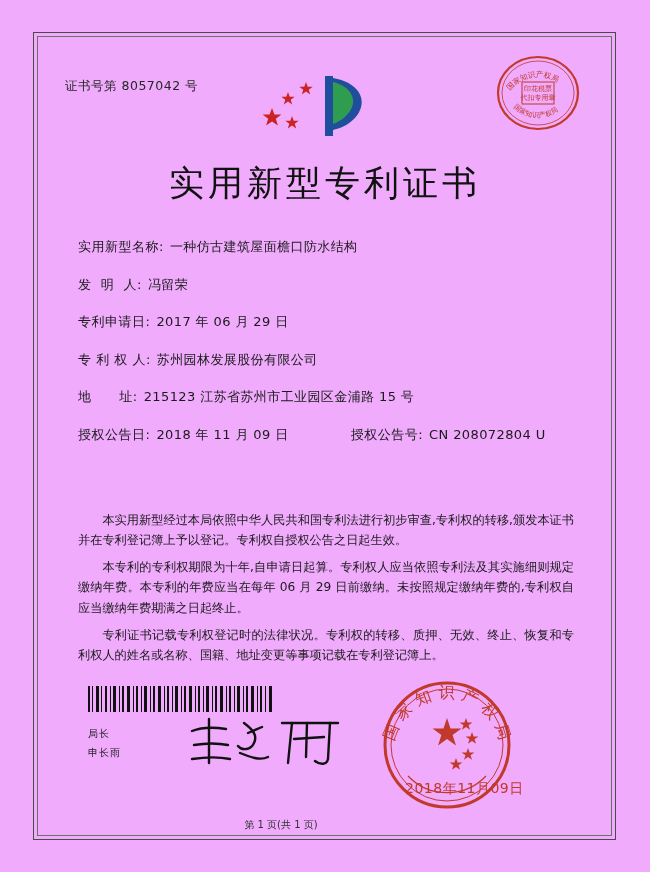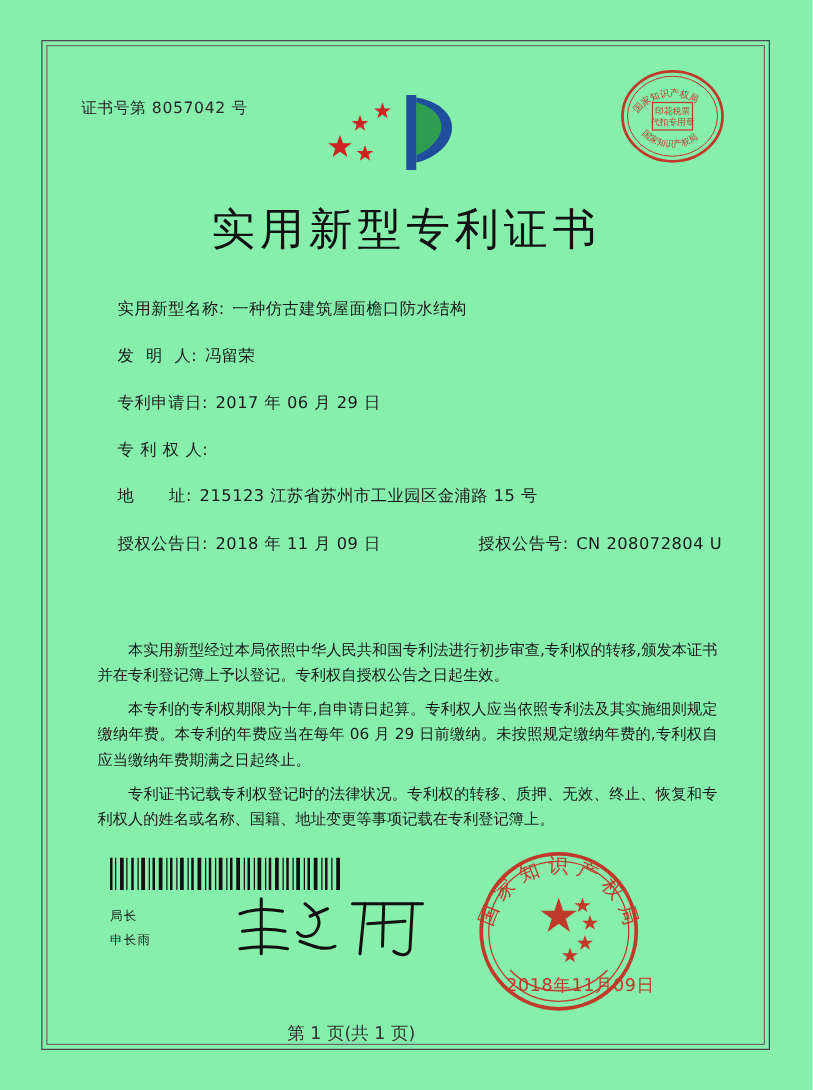--- a/index.html
+++ b/index.html
@@ -11,21 +11,21 @@
     height: 872px;
     background: #ffffff;
     font-family: "Liberation Sans", sans-serif;
     color: #1a1a1a;
     overflow: hidden;
   }
   .page {
     position: relative;
     width: 650px;
     height: 872px;
-    background: #86efac;
+    background: #f0abfc;
   }
   .outer-border {
     position: absolute;
     left: 33px;
     top: 32px;
     width: 583px;
     height: 808px;
     border: 1px solid #4a4a4a;
     box-sizing: border-box;
   }
@@ -91,21 +91,20 @@
     display: flex;
     align-items: baseline;
     margin-bottom: 19.5px;
     font-size: 13px;
     font-family: "DejaVu Sans", sans-serif;
     color: #1a1a1a;
   }
   .field-label {
     white-space: pre;
     letter-spacing: 0.5px;
-    margin-left: 16px;
   }
   .field-value {
     margin-left: 6px;
     letter-spacing: 0.4px;
   }
   .field-row.dual {
     justify-content: flex-start;
   }
   .field-row .right-part {
     margin-left: 62px;
@@ -172,21 +171,21 @@
     letter-spacing: 0.5px;
     font-family: "DejaVu Sans", sans-serif;
   }
 
   .footer {
     position: absolute;
     left: 0;
     top: 818px;
     width: 562px;
     text-align: center;
-    font-size: 14px;
+    font-size: 10px;
     color: #333;
     font-family: "DejaVu Sans", sans-serif;
   }
 </style>
 </head>
 <body>
 
 <div class="page">
 
   <div class="outer-border"></div>
@@ -236,20 +235,21 @@
     <div class="field-row">
       <span class="field-label">发  明  人:</span>
       <span class="field-value">冯留荣</span>
     </div>
     <div class="field-row">
       <span class="field-label">专利申请日:</span>
       <span class="field-value">2017 年 06 月 29 日</span>
     </div>
     <div class="field-row">
       <span class="field-label">专 利 权 人:</span>
+      <span class="field-value">苏州园林发展股份有限公司</span>
     </div>
     <div class="field-row">
       <span class="field-label">地      址:</span>
       <span class="field-value">215123 江苏省苏州市工业园区金浦路 15 号</span>
     </div>
     <div class="field-row dual">
       <span class="field-label">授权公告日:</span>
       <span class="field-value">2018 年 11 月 09 日</span>
       <span class="right-part">
         <span class="field-label">授权公告号:</span>

